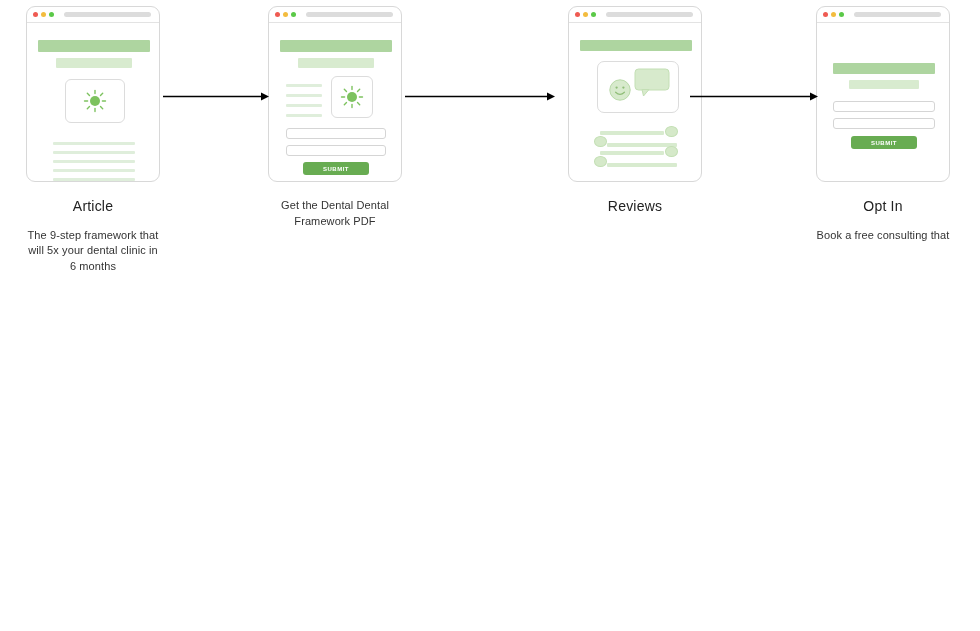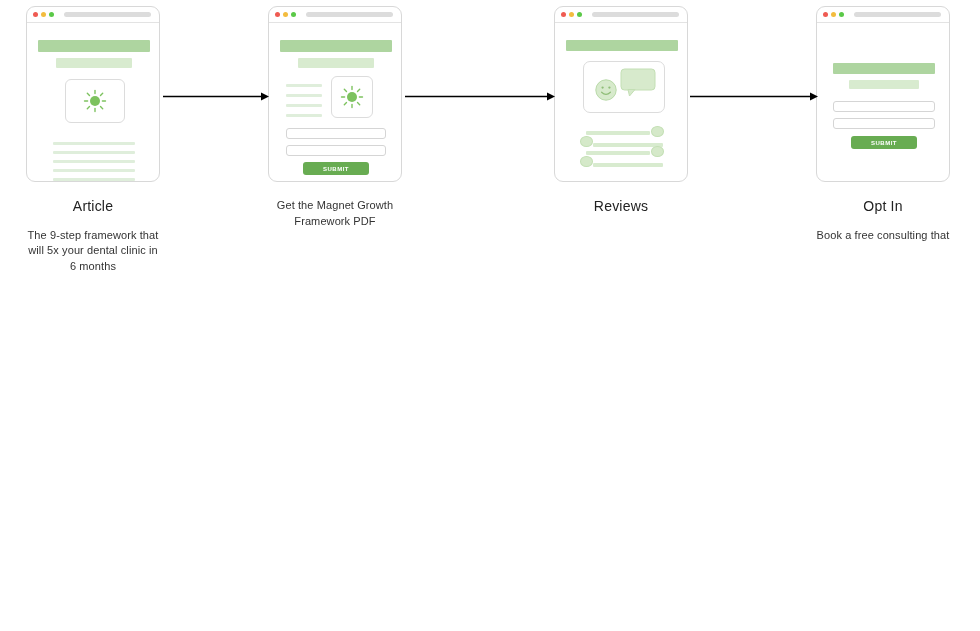--- a/index.html
+++ b/index.html
@@ -24,21 +24,21 @@
     height: 300px;
   }
 
   .step {
     position: absolute;
     top: 6px;
     width: 134px;
   }
   .step.s0 { left: 26px; }
   .step.s1 { left: 268px; }
-  .step.s2 { left: 554px; }
+  .step.s2 { left: 568px; }
   .step.s3 { left: 816px; }
 
   
   .browser {
     width: 134px;
     height: 176px;
     box-sizing: border-box;
     background: #ffffff;
     border: 1px solid #d8d8d8;
     border-radius: 9px;
@@ -249,21 +249,21 @@
             </g>
           </svg>
         </div>
 
         <div class="field" style="left:17px; top:105px; width:100px; height:11px;"></div>
         <div class="field" style="left:17px; top:122px; width:100px; height:11px;"></div>
         <div class="submit" style="left:34px; top:139px; width:66px; height:13px;">SUBMIT</div>
       </div>
     </div>
     <div class="caption">
-      <div class="desc">Get the Magnet Growth Framework PDF</div>
+      <div class="desc">Get the Dental Dental Framework PDF</div>
     </div>
   </div>
 
   <div class="step s2">
     <div class="browser">
       <div class="chrome">
         <div class="dots">
           <span class="dot red"></span>
           <span class="dot yellow"></span>
           <span class="dot green"></span>

